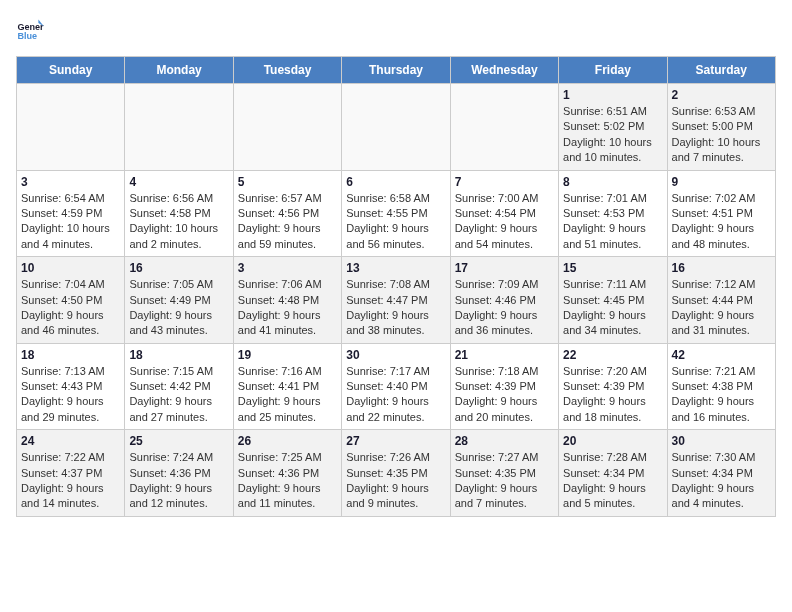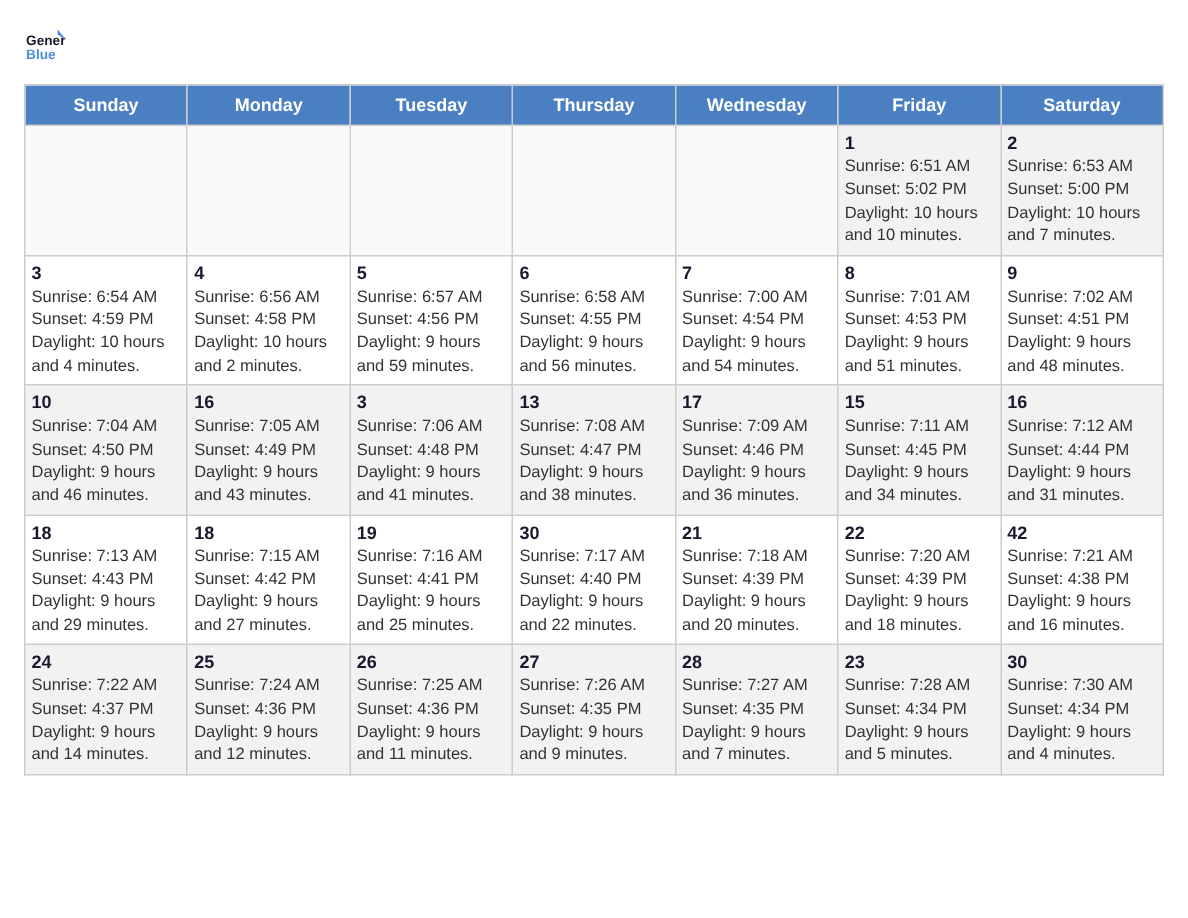--- a/index.html
+++ b/index.html
@@ -241,21 +241,21 @@
         </td>
         <td class="shaded">
           <span class="day-num">27</span>
           <div class="day-info">Sunrise: 7:26 AM<br>Sunset: 4:35 PM<br>Daylight: 9 hours<br>and 9 minutes.</div>
         </td>
         <td class="shaded">
           <span class="day-num">28</span>
           <div class="day-info">Sunrise: 7:27 AM<br>Sunset: 4:35 PM<br>Daylight: 9 hours<br>and 7 minutes.</div>
         </td>
         <td class="shaded">
-          <span class="day-num">23</span>
+          <span class="day-num">20</span>
           <div class="day-info">Sunrise: 7:28 AM<br>Sunset: 4:34 PM<br>Daylight: 9 hours<br>and 5 minutes.</div>
         </td>
         <td class="shaded">
           <span class="day-num">30</span>
           <div class="day-info">Sunrise: 7:30 AM<br>Sunset: 4:34 PM<br>Daylight: 9 hours<br>and 4 minutes.</div>
         </td>
       </tr>
     </tbody>
 </table>
 

